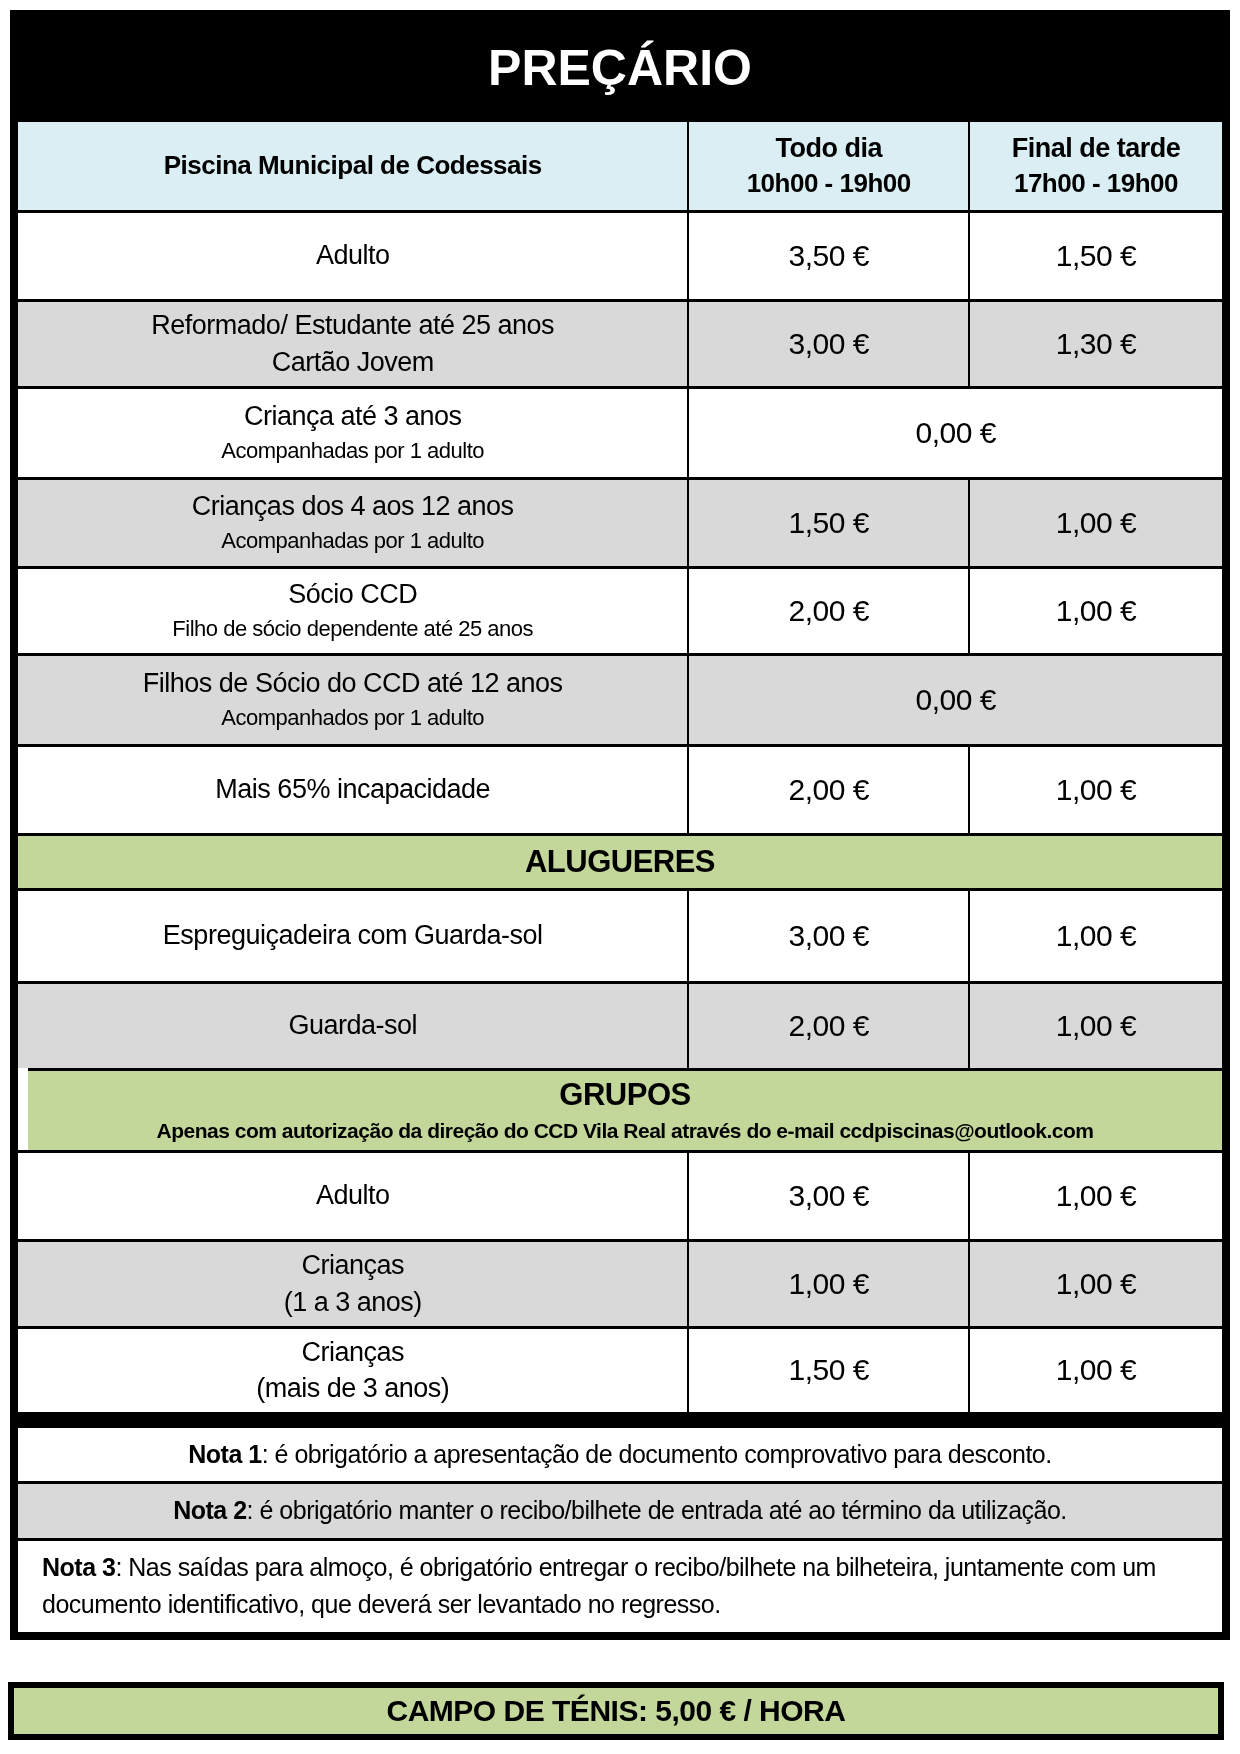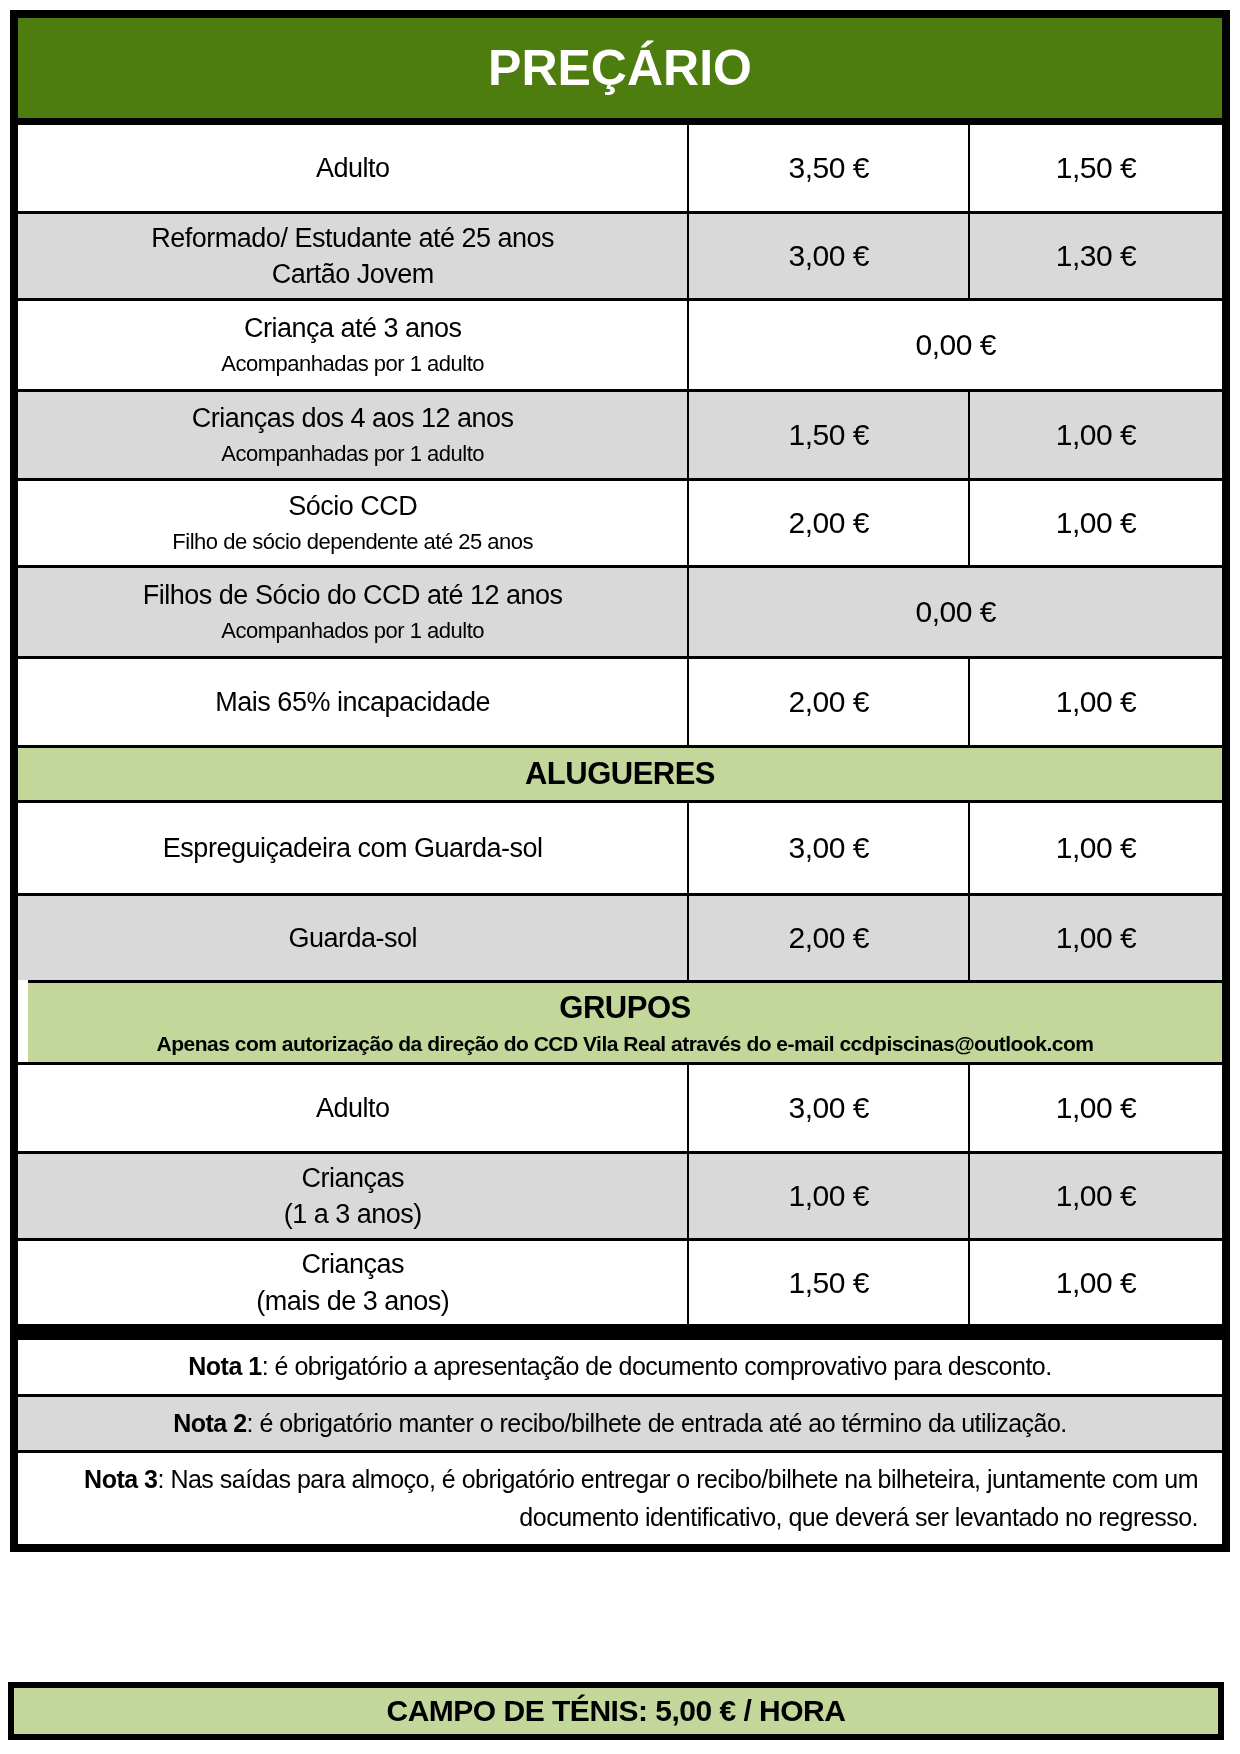--- a/index.html
+++ b/index.html
@@ -17,21 +17,21 @@
   .table-box {
     position: absolute;
     left: 10px;
     top: 10px;
     width: 1204px;
     border: 8px solid #000000;
     background: #ffffff;
   }
 
   .title-banner {
-    background: #4d7c0f;
+    background: #000000;
     height: 100px;
     display: flex;
     align-items: center;
     justify-content: center;
     border-bottom: 4px solid #000000;
   }
   .title-banner .title-text {
     color: #ffffff;
     font-size: 50px;
     font-weight: bold;
@@ -103,21 +103,21 @@
   .section-band.grupos { min-height: 82px; margin-left: 10px; }
   .section-title { font-weight: bold; font-size: 31px; letter-spacing: -0.5px; }
   .section-subtitle { font-weight: bold; font-size: 21px; letter-spacing: -0.5px; margin-top: 6px; }
 
   .thick-divider { height: 16px; background: #000000; }
 
   .note-row {
     display: flex;
     align-items: center;
     justify-content: center;
-    text-align: right;
+    text-align: left;
     padding: 8px 24px;
     box-sizing: border-box;
     border-top: 3px solid #000000;
     font-size: 25px;
     letter-spacing: -0.5px;
     line-height: 1.5;
   }
   .note-row.no-top { border-top: none; }
   .note-1 { min-height: 52px; }
   .note-2 { min-height: 50px; }
@@ -142,20 +142,33 @@
 </head>
 <body>
 
 <div class="page">
   <div class="table-box">
 
     <div class="title-banner">
       <span class="title-text">PREÇÁRIO</span>
     </div>
 
+    <div class="row header-row no-top">
+      <div class="cell">
+        <span class="facility">Piscina Municipal de Codessais</span>
+      </div>
+      <div class="cell vline">
+        <span class="col-title">Todo dia</span>
+        <span class="col-hours">10h00 - 19h00</span>
+      </div>
+      <div class="cell vline">
+        <span class="col-title">Final de tarde</span>
+        <span class="col-hours">17h00 - 19h00</span>
+      </div>
+    </div>
 
     <div class="row bg-white">
       <div class="cell h-adulto">
         <span class="label-main">Adulto</span>
       </div>
       <div class="cell vline">
         <span class="price">3,50 €</span>
       </div>
       <div class="cell vline">
         <span class="price">1,50 €</span>

